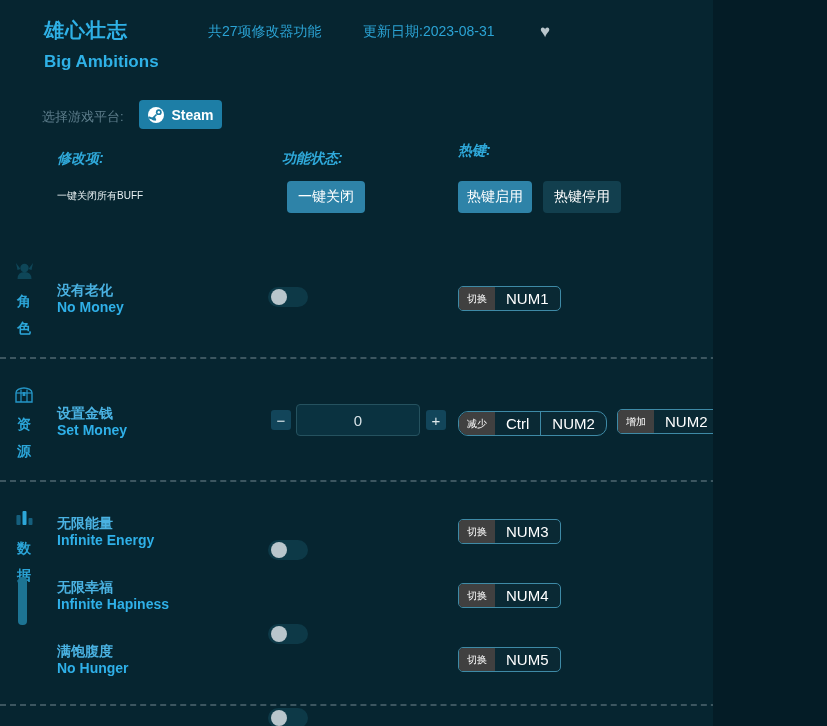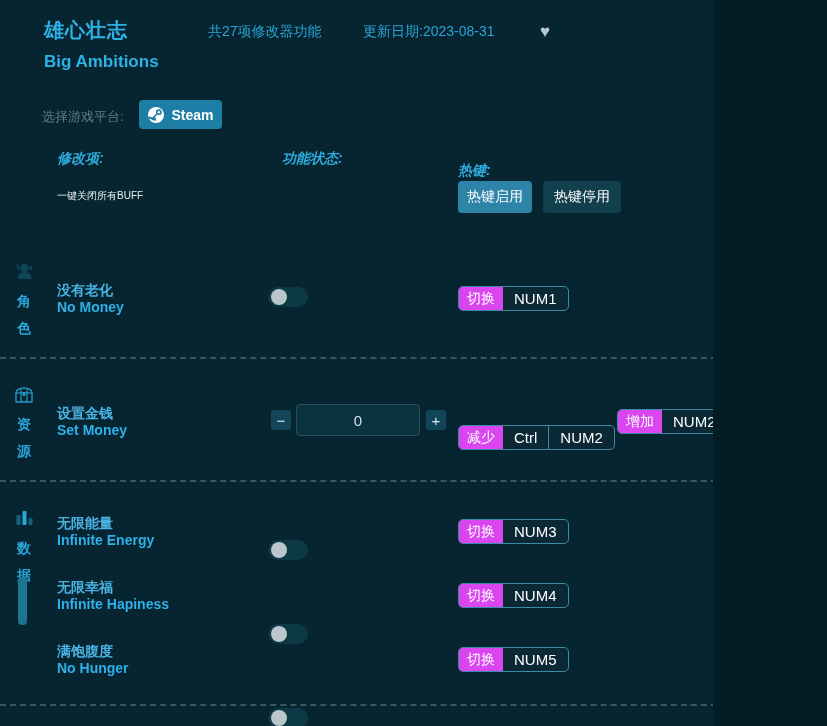--- a/index.html
+++ b/index.html
@@ -33,21 +33,21 @@
     width:40px;height:20px;border-radius:10px;background:#0d3947;position:relative;cursor:pointer;
   }
   .toggle .knob{
     position:absolute;left:3px;top:2px;width:16px;height:16px;border-radius:50%;background:#b9c6cc;
   }
   .chip{
     display:inline-flex;align-items:stretch;height:23px;border:1px solid #3e8aa6;
     border-radius:5px;overflow:hidden;cursor:pointer;background:rgba(255,255,255,0.02);
   }
   .chip-action{
-    background:#d946ef;color:#fff;font-size:14px;display:flex;align-items:center;
+    background:#404040;color:#fff;font-size:10px;display:flex;align-items:center;
     padding:0 8px;white-space:nowrap;
   }
   .chip-key{
     color:#fff;font-size:15px;display:flex;align-items:center;padding:0 11px;white-space:nowrap;
     font-weight:500;
     text-align:center;
   }
   .chip-key + .chip-key{border-left:1px solid #3e8aa6;}
   .sep{width:827px;border-top:2px dashed #3c5660;height:0;}
   .vlabel{
@@ -87,23 +87,24 @@
         <path d="M2.2 11.5 L8.2 13.6" stroke="#1d7ea6" stroke-width="2" stroke-linecap="round"></path>
         <circle cx="6.8" cy="12.6" r="1.9" fill="#1d7ea6"></circle>
         <path d="M9.5 8.5 L6.5 11.5" stroke="#1d7ea6" stroke-width="1.6"></path>
       </svg>
     </span>
     <span>Steam</span>
   </button>
 
   <div class="abs col-head" style="left:57px;top:150px;">修改项:</div>
   <div class="abs col-head" style="left:282px;top:150px;">功能状态:</div>
-  <div class="abs col-head" style="left:458px;top:162px;">热键:</div>
+  <div class="abs col-head" style="left:458px;top:142px;">热键:</div>
 
   <div class="abs row-label" style="left:57px;top:189px;">一键关闭所有BUFF</div>
+  <button class="abs btn btn-teal" style="left:287px;top:181px;width:78px;height:32px;">一键关闭</button>
   <button class="abs btn btn-teal" style="left:458px;top:181px;width:74px;height:32px;">热键启用</button>
   <button class="abs btn btn-dark" style="left:543px;top:181px;width:78px;height:32px;">热键停用</button>
 
   <div class="abs" style="left:14px;top:261px;">
     <svg width="21" height="21" viewBox="0 0 21 21">
       <path d="M2 2 L6.5 8 L3.5 9 Z" fill="#0e4658"></path>
       <path d="M19 2 L14.5 8 L17.5 9 Z" fill="#0e4658"></path>
       <circle cx="10.5" cy="7" r="4.2" fill="#0e4658"></circle>
       <path d="M3.5 18 q0 -7 7 -7 q7 0 7 7 Z" fill="#0e4658"></path>
     </svg>
@@ -130,21 +131,21 @@
       <rect x="9.6" y="7" width="2.8" height="4" fill="#2597c8"></rect>
     </svg>
   </div>
   <div class="abs vlabel" style="left:16px;top:411px;">资源</div>
 
   <div class="abs feat-cn" style="left:57px;top:405px;">设置金钱</div>
   <div class="abs feat-en" style="left:57px;top:422px;">Set Money</div>
   <button class="abs stepper-btn" style="left:271px;top:410px;">−</button>
   <input class="abs num-input" style="left: 296px; top: 404px;" value="0">
   <button class="abs stepper-btn" style="left:426px;top:410px;">+</button>
-  <div class="abs chip" style="left:458px;top:425px;">
+  <div class="abs chip" style="left:458px;top:411px;border-radius:10px;">
     <span class="chip-action">减少</span>
     <span class="chip-key">Ctrl</span>
     <span class="chip-key">NUM2</span>
   </div>
   <div class="abs chip" style="left:617px;top:409px;">
     <span class="chip-action">增加</span>
     <span class="chip-key">NUM2</span>
   </div>
 
   <div class="abs sep" style="left:0;top:480px;"></div>

